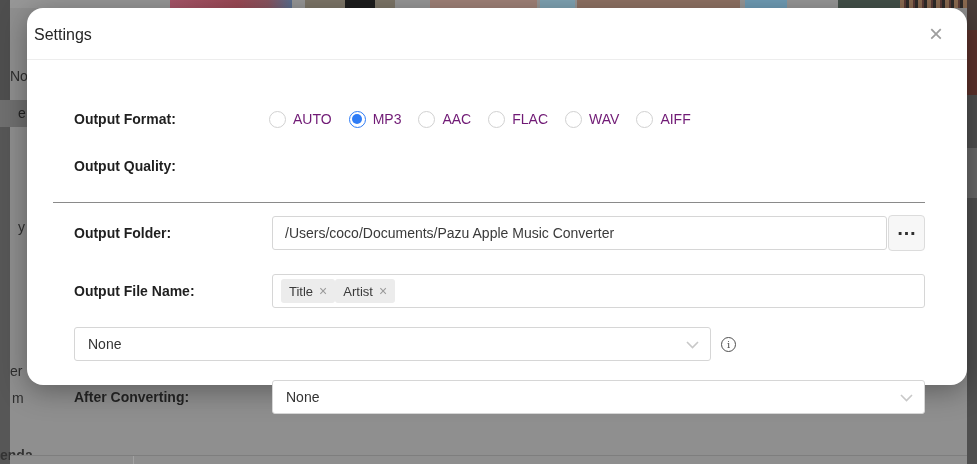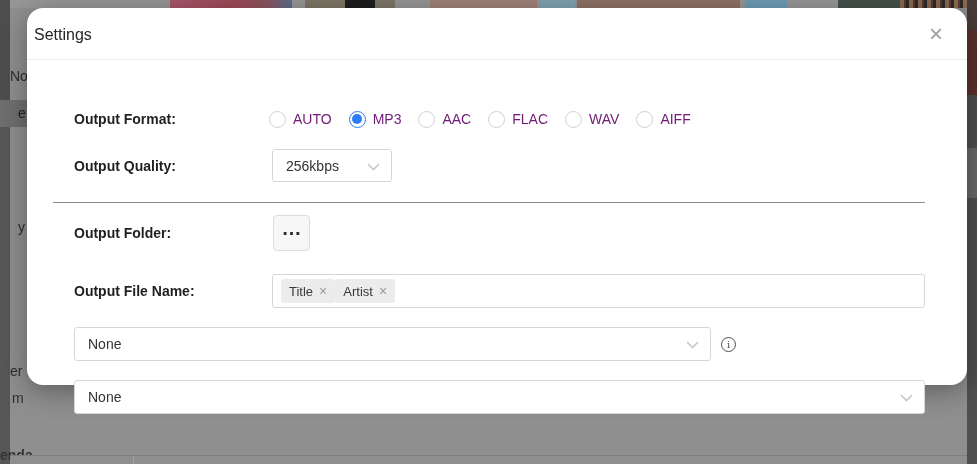--- a/index.html
+++ b/index.html
@@ -160,34 +160,29 @@
         </label>
         <label class="format-option">
           <span class="radio"></span>
           <span class="radio-label">AIFF</span>
         </label>
       </div>
     </div>
 
     <div class="row row-quality">
       <div class="row-label">Output Quality:</div>
-      <div class="select" style="width:120px;">
-        <span class="select-value">256kbps</span>
-        <span class="chev">
-          <svg width="13" height="8" viewBox="0 0 13 8">
-              <polyline points="1,1 6.5,6.5 12,1" fill="none" stroke="#c8c8c8" stroke-width="1.6"></polyline>
-            </svg>
-        </span>
-      </div>
     </div>
 
     <div class="mid-divider"></div>
 
     <div class="row row-folder">
       <div class="row-label">Output Folder:</div>
+      <div class="text-input folder-input">
+        <span class="input-text">/Users/coco/Documents/Pazu Apple Music Converter</span>
+      </div>
       <div class="browse-btn">
         <span class="browse-dots">…</span>
       </div>
     </div>
 
     <div class="row row-filename">
       <div class="row-label">Output File Name:</div>
       <div class="text-input tags-input">
         <span class="tag">
           <span class="tag-text">Title</span>
@@ -206,20 +201,21 @@
         <span class="chev">
           <svg width="13" height="8" viewBox="0 0 13 8">
               <polyline points="1,1 6.5,6.5 12,1" fill="none" stroke="#c8c8c8" stroke-width="1.6"></polyline>
             </svg>
         </span>
       </div>
       <span class="info-icon">i</span>
     </div>
 
     <div class="row row-converting">
+      <div class="row-label">After Converting:</div>
       <div class="select converting-select">
         <span class="select-value">None</span>
         <span class="chev">
           <svg width="13" height="8" viewBox="0 0 13 8">
               <polyline points="1,1 6.5,6.5 12,1" fill="none" stroke="#c8c8c8" stroke-width="1.6"></polyline>
             </svg>
         </span>
       </div>
     </div>
 

